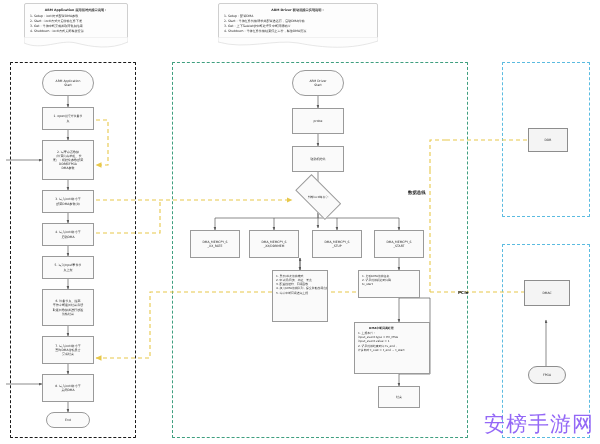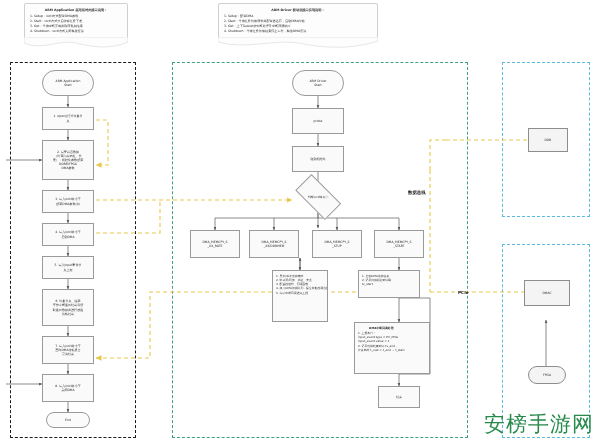--- a/index.html
+++ b/index.html
@@ -52,21 +52,21 @@
   }
   .diamond .dtext{position:relative;font-size:2.9px;color:#2b2b2b;white-space:nowrap;}
 
   
   .buslabel{font-size:4.4px;font-weight:bold;color:#1b1b1b;white-space:nowrap;}
   .pcielabel{font-size:4.2px;font-weight:bold;color:#1b1b1b;white-space:nowrap;}
 
   
   .watermark{
     position:absolute;right:6px;bottom:6px;
-    font-size:21px;letter-spacing:1px;color:#15803d;opacity:.92;
+    font-size:21px;letter-spacing:1px;color:#8b5cf6;opacity:.92;
     font-family:Liberation Sans, sans-serif;
     white-space:nowrap;
   }
 </style>
 </head>
 <body>
 
 <div id="canvas">
 
   <div class="abs note" style="left:24px;top:3px;width:104px;height:36px;">

